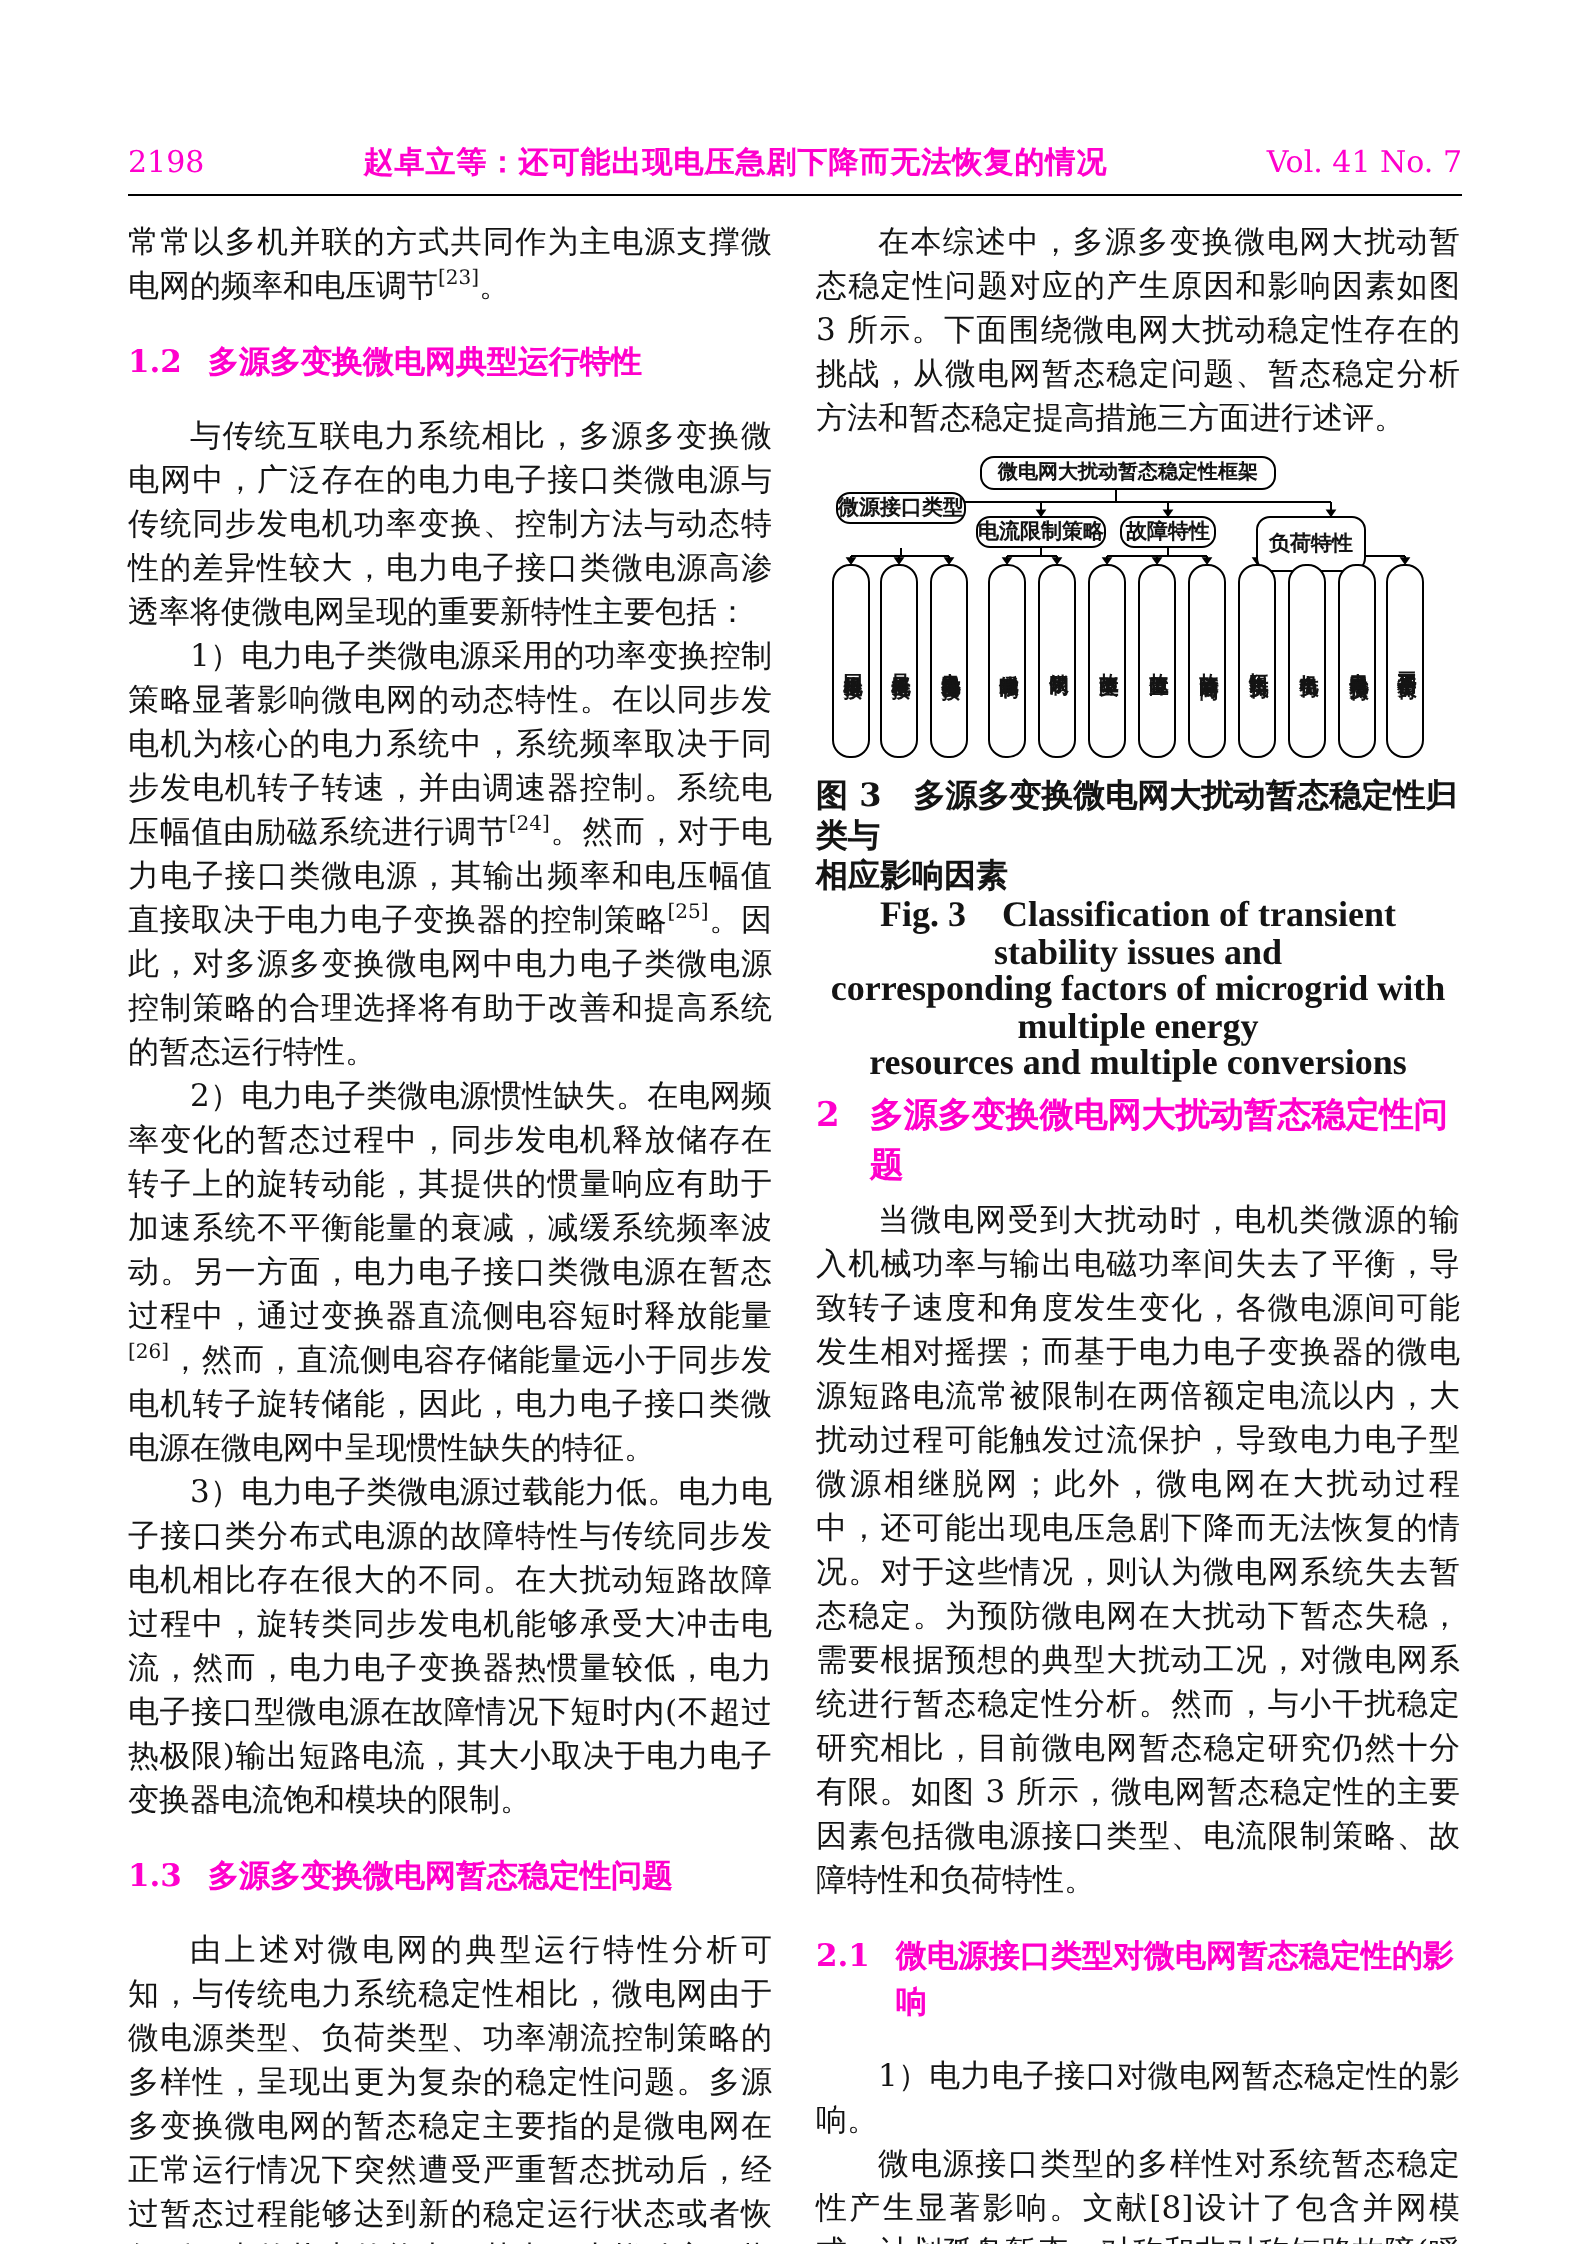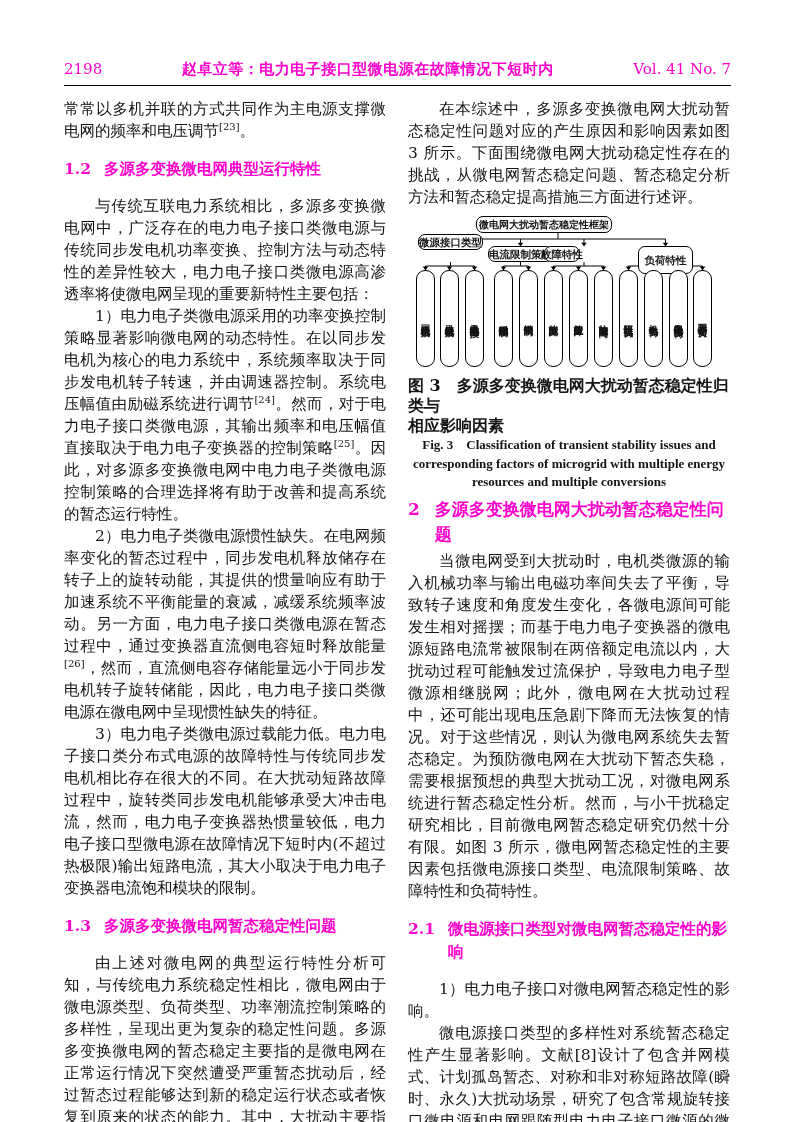--- a/index.html
+++ b/index.html
@@ -4,21 +4,21 @@
 <style>
   html,body{margin:0;padding:0;}
   body{
     width:793px;height:1122px;background:#ffffff;color:#141414;
     font-family:"DejaVu Serif","Liberation Serif",serif;
     overflow:hidden;
   }
   .page{box-sizing:border-box;width:793px;height:1122px;padding:60px 62px 0 64px;}
   
   .hdr{display:flex;justify-content:space-between;align-items:baseline;
-       color:#ff00cc;font-size:15px;line-height:18px;}
+       color:#ff00cc;font-size:15px;line-height:18px;margin-top:12px;}
   .hdr .title{font-weight:bold;letter-spacing:.5px;}
   .rule{border:none;border-top:1.6px solid #000;margin:7px 0 12px;}
   
   .columns{display:flex;gap:22px;}
   .col{width:322px;font-size:15.5px;line-height:22px;text-align:justify;}
   .col p{margin:0;text-indent:2em;}
   .col p.noindent{text-indent:0;}
   sup{font-size:10px;line-height:0;vertical-align:super;}
   h4.sub{color:#ff00cc;font-size:15.5px;line-height:23px;font-weight:bold;
          margin:15px 0;display:flex;gap:13px;text-align:left;}
@@ -30,31 +30,31 @@
   .diagram svg{position:absolute;left:0;top:0;}
   .fbox{position:absolute;box-sizing:border-box;border:1px solid #000;
         background:#fff;border-radius:7px;display:flex;align-items:center;
         justify-content:center;white-space:nowrap;}
   .fbox.root{font-size:10px;font-weight:bold;}
   .fbox.cat{font-size:10.5px;font-weight:bold;}
   .fbox.leaf{writing-mode:vertical-rl;text-orientation:upright;
              font-size:9.5px;letter-spacing:.6px;border-radius:9px;
              white-space:normal;font-weight:bold;}
   .cap-zh{text-align:left;font-weight:bold;font-size:16px;line-height:20px;}
-  .cap-en{text-align:center;font-weight:bold;font-size:13px;line-height:18.5px;
+  .cap-en{text-align:center;font-weight:bold;font-size:18px;line-height:18.5px;
           font-family:"Liberation Serif","DejaVu Serif",serif;}
 </style>
 </head>
 <body>
 
 <div class="page">
 
   <div class="hdr">
     <span>2198</span>
-    <span class="title">赵卓立等：电力电子接口型微电源在故障情况下短时内</span>
+    <span class="title">赵卓立等：还可能出现电压急剧下降而无法恢复的情况</span>
     <span>Vol. 41 No. 7</span>
   </div>
   <hr class="rule">
 
   <div class="columns">
 
     <section class="col">
       <p class="noindent">常常以多机并联的方式共同作为主电源支撑微电网的频率和电压调节<sup>[23]</sup>。</p>
       <h4 class="sub">
         <span>1.2</span>
@@ -97,26 +97,26 @@
               <polygon points="142.8,53.6 148.2,53.6 145.5,57.5"></polygon>
               <polygon points="167.8,53.6 173.2,53.6 170.5,57.5"></polygon>
               <polygon points="192.8,53.6 198.2,53.6 195.5,57.5"></polygon>
               <polygon points="217.8,53.6 223.2,53.6 220.5,57.5"></polygon>
               <polygon points="242.8,53.6 248.2,53.6 245.5,57.5"></polygon>
               <polygon points="267.8,53.6 273.2,53.6 270.5,57.5"></polygon>
               <polygon points="291.8,53.6 297.2,53.6 294.5,57.5"></polygon>
             </g>
           </svg>
 
-          <div class="fbox root" style="left:68px;top:3px;width:136px;height:17px">微电网大扰动暂态稳定性框架</div>
+          <div class="fbox root" style="left:82px;top:3px;width:148px;height:17px">微电网大扰动暂态稳定性框架</div>
 
           <div class="fbox cat" style="left:10px;top:21px;width:65px;height:16px">微源接口类型</div>
           <div class="fbox cat" style="left:80px;top:33px;width:65px;height:16px">电流限制策略</div>
-          <div class="fbox cat" style="left:136px;top:33px;width:36px;height:16px">故障特性</div>
-          <div class="fbox cat" style="left:230px;top:33px;width:55px;height:28px">负荷特性</div>
+          <div class="fbox cat" style="left:152px;top:33px;width:48px;height:16px">故障特性</div>
+          <div class="fbox cat" style="left:220px;top:33px;width:55px;height:28px">负荷特性</div>
 
           <div class="fbox leaf" style="left:8px;top:57px;width:19px;height:97px">同步电机接口</div>
           <div class="fbox leaf" style="left:32px;top:57px;width:19px;height:97px">异步电机接口</div>
           <div class="fbox leaf" style="left:57px;top:57px;width:19px;height:97px">电力电子变换器接口</div>
           <div class="fbox leaf" style="left:86px;top:57px;width:19px;height:97px">瞬时饱和限制</div>
           <div class="fbox leaf" style="left:111px;top:57px;width:19px;height:97px">闭锁限制</div>
           <div class="fbox leaf" style="left:136px;top:57px;width:19px;height:97px">故障类型</div>
           <div class="fbox leaf" style="left:161px;top:57px;width:19px;height:97px">故障位置</div>
           <div class="fbox leaf" style="left:186px;top:57px;width:19px;height:97px">故障清除时间</div>
           <div class="fbox leaf" style="left:211px;top:57px;width:19px;height:97px">恒阻抗负荷</div>

